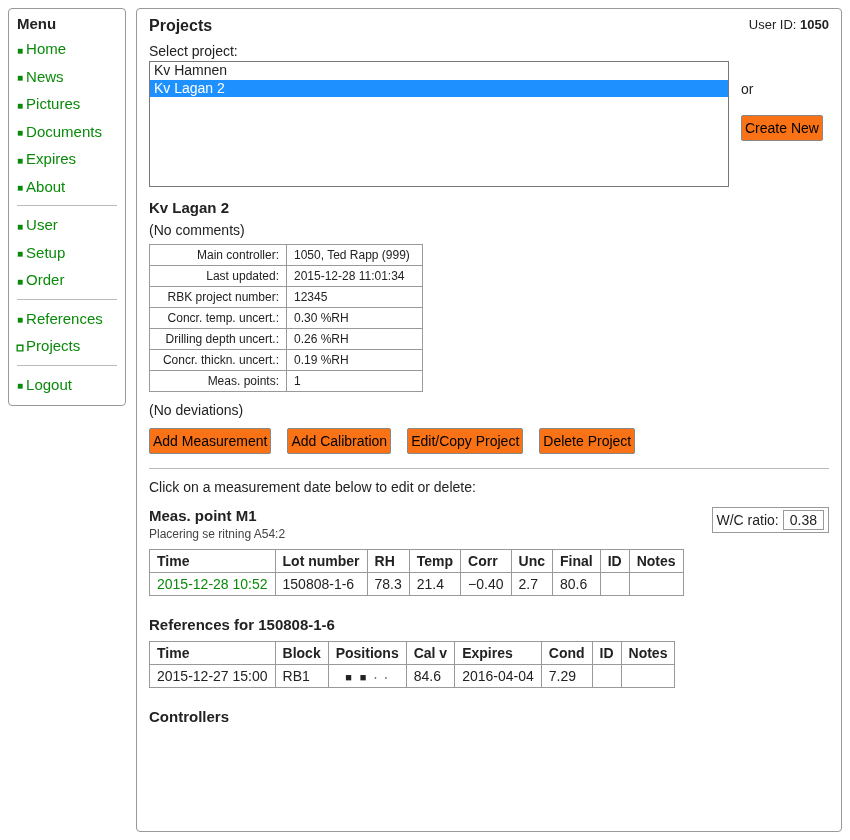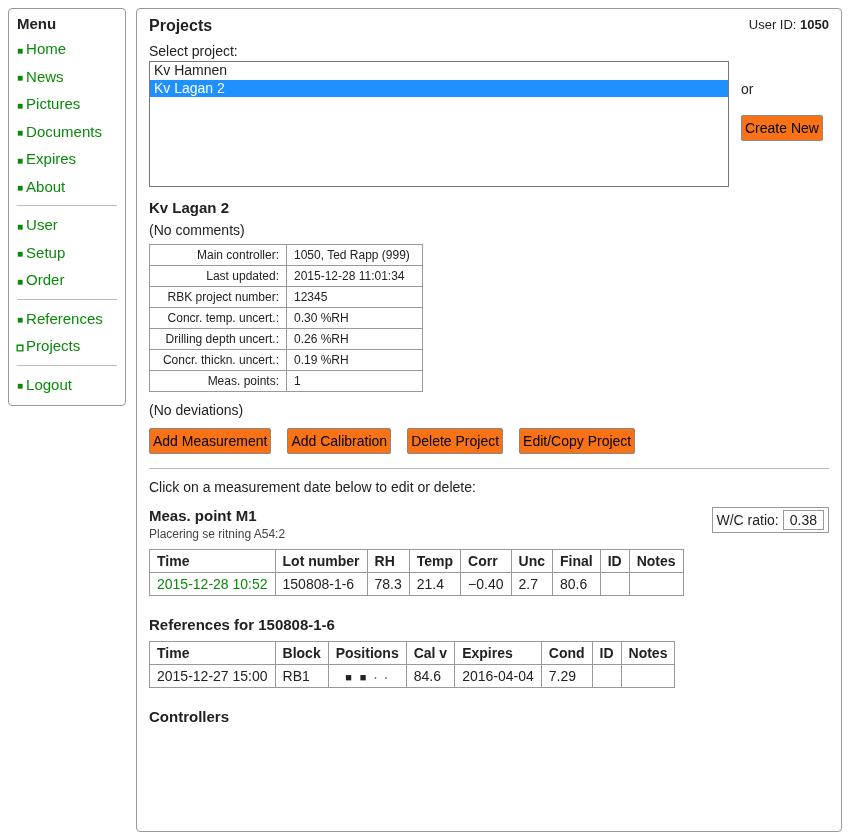--- a/index.html
+++ b/index.html
@@ -278,22 +278,22 @@
             <td>1</td>
           </tr>
     </tbody>
       </table>
 
     <div class="no-dev">(No deviations)</div>
 
     <div class="action-row">
       <button class="btn">Add Measurement</button>
       <button class="btn">Add Calibration</button>
+      <button class="btn">Edit/Copy Project</button>
       <button class="btn">Delete Project</button>
-      <button class="btn">Edit/Copy Project</button>
     </div>
 
     <hr class="hr">
 
     <div class="instr">Click on a measurement date below to edit or delete:</div>
 
     <div class="mp-row">
       <div>
         <div class="mp-title">Meas. point M1</div>
         <div class="mp-sub">Placering se ritning A54:2</div>

